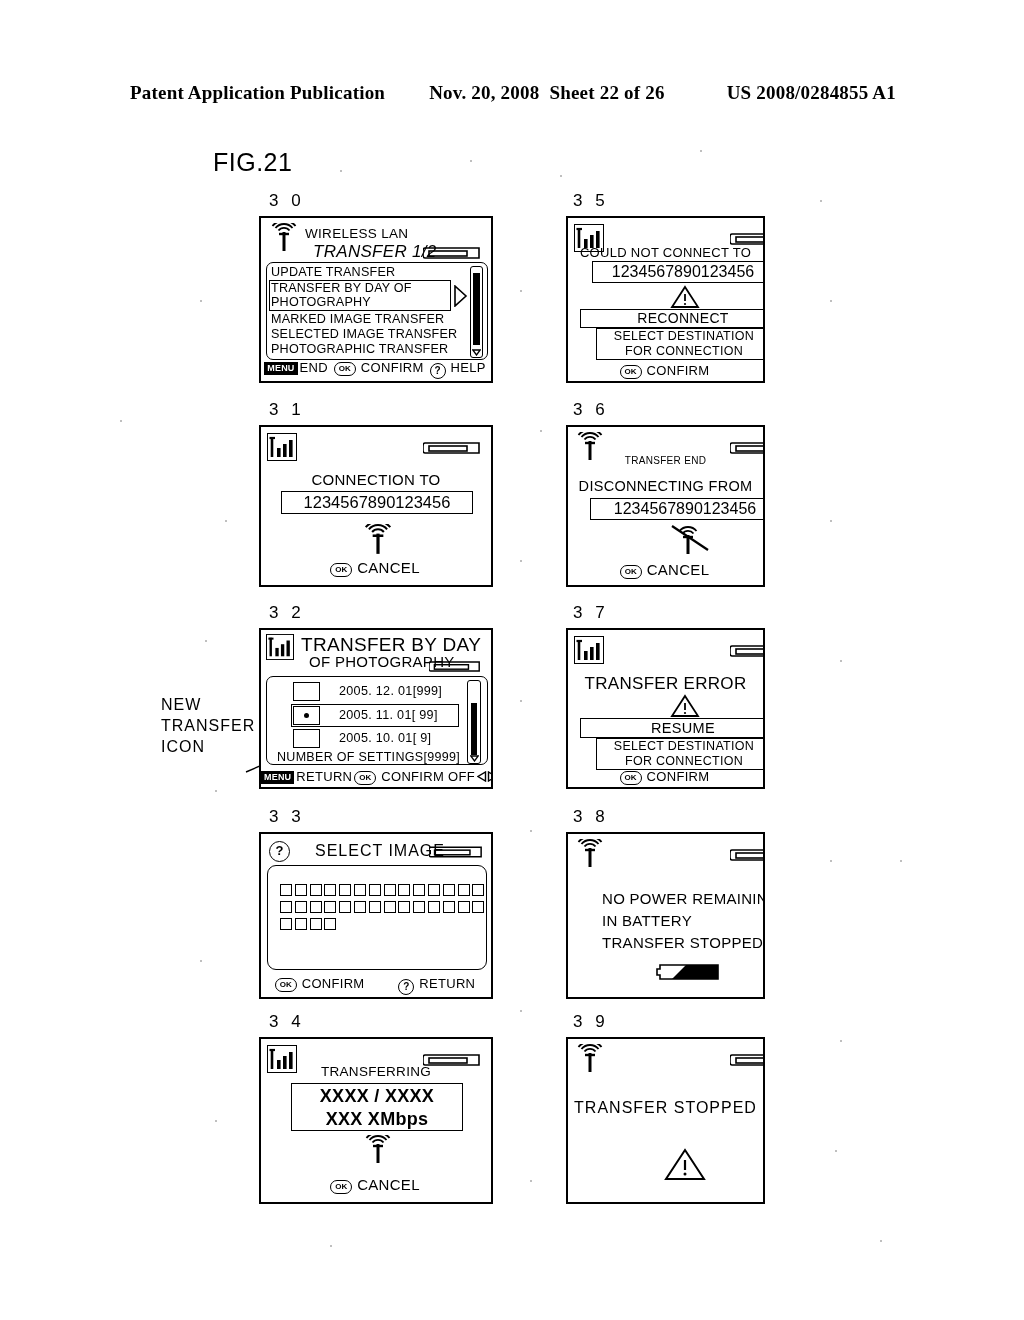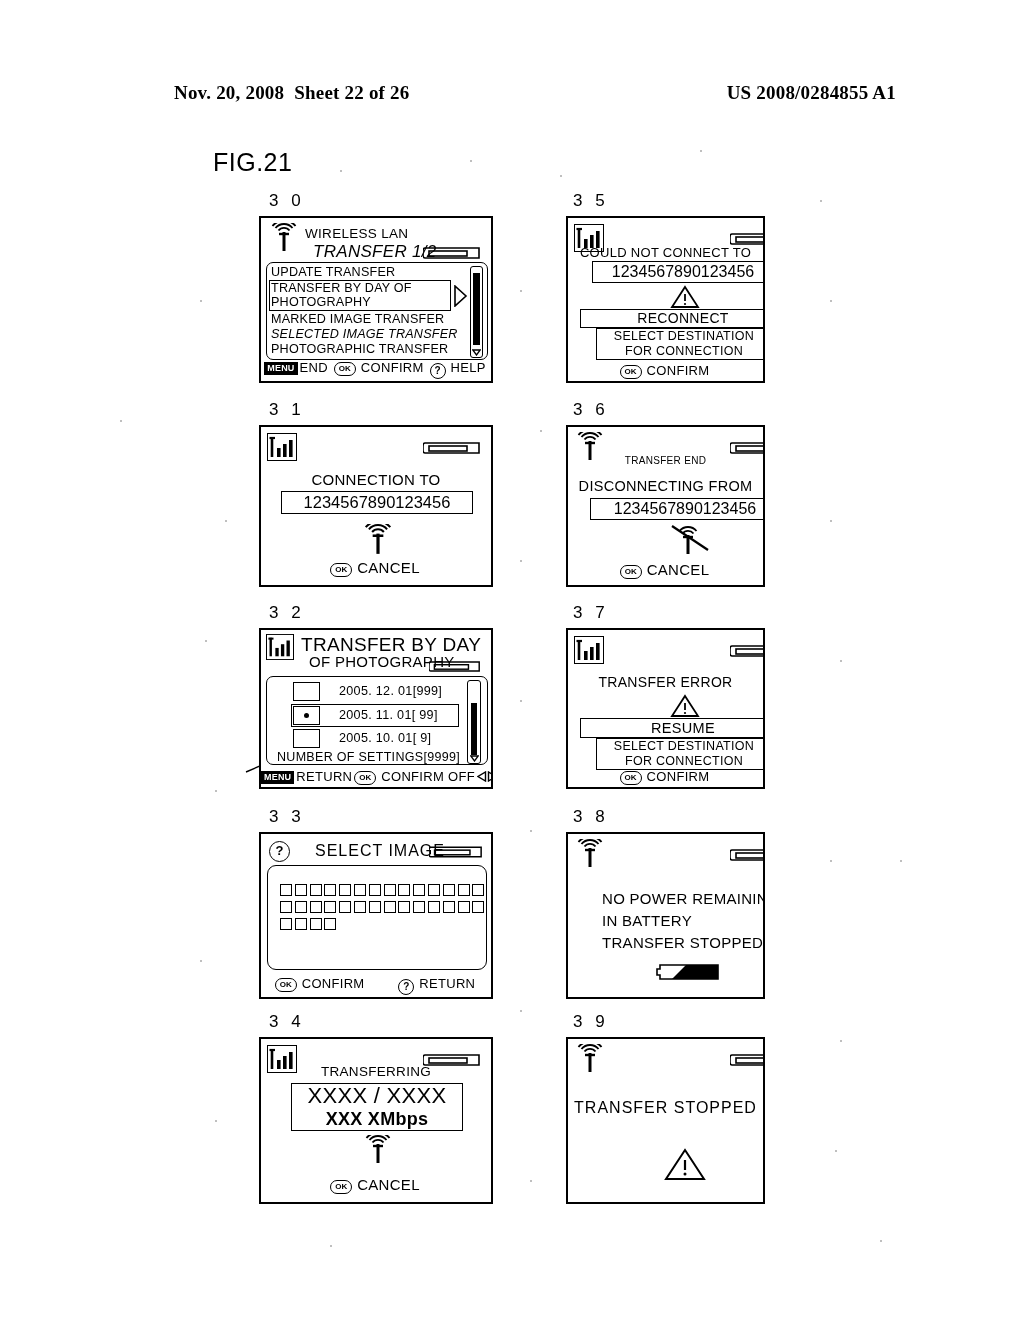--- a/index.html
+++ b/index.html
@@ -155,28 +155,34 @@
   .dsel{position:absolute;box-sizing:border-box;border:1.7px solid #000;}
 
   .speckle{position:absolute;width:2px;height:2px;background:#555;border-radius:50%;opacity:.5;}
 </style>
 </head>
 <body>
 
 <div class="page">
 
   <div class="pat-header">
+    <div class="h-left">Patent Application Publication</div>
     <div class="h-mid">
       <span>Nov. 20, 2008</span><span>Sheet 22 of 26</span>
     </div>
     <div class="h-right">US 2008/0284855 A1</div>
   </div>
 
   <div class="fig-label">FIG.21</div>
 
+  <div class="callout">
+    <div>NEW</div>
+    <div>TRANSFER</div>
+    <div>ICON</div>
+  </div>
   <svg class="callout-line" viewBox="0 0 62 28">
     <line x1="0" y1="27" x2="62" y2="0" stroke="#000" stroke-width="1.4"></line>
   </svg>
 
   <div class="scr-num n-cl n-r1">3 0</div>
   <div class="screen col-l row1">
 
     <svg class="antenna" style="left:6px;top:5px;" width="34" height="30" viewBox="0 0 34 30">
       <path d="M17 9 L17 28" stroke="#000" stroke-width="3" fill="none"></path>
       <path d="M12 11 L22 11" stroke="#000" stroke-width="2.4" fill="none"></path>
@@ -199,21 +205,21 @@
       <div class="li-sel" style="left:2px;top:17px;width:182px;height:31px;"></div>
       <div class="li" style="top:18px;">TRANSFER BY DAY OF</div>
       <div class="li" style="top:32px;">PHOTOGRAPHY</div>
       <div class="arrow-r" style="left:188px;top:24px;border-left:11px solid #000;"></div>
       <div style="position:absolute;left:188px;top:24px;width:0;height:0;border-top:9px solid transparent;border-bottom:9px solid transparent;border-left:11px solid #fff;"></div>
       <svg style="position:absolute;left:186px;top:22px;" width="16" height="22" viewBox="0 0 16 22">
         <path d="M2 1 L13 11 L2 21 Z" fill="none" stroke="#000" stroke-width="1.6"></path>
       </svg>
 
       <div class="li" style="top:49px;">MARKED IMAGE TRANSFER</div>
-      <div class="li" style="top:64px;font-style:italic;">SELECTED IMAGE TRANSFER</div>
+      <div class="li" style="top:64px;">SELECTED IMAGE TRANSFER</div>
       <div class="li" style="top:79px;">PHOTOGRAPHIC TRANSFER</div>
 
       <div class="scroll-track" style="left:203px;top:3px;width:13px;height:92px;border-radius:3px;">
         <div class="scroll-thumb" style="left:2px;top:6px;width:7px;height:72px;"></div>
         <svg style="position:absolute;left:1px;top:82px;" width="9" height="7" viewBox="0 0 9 7">
           <path d="M0.8 1 L8.2 1 L4.5 6 Z" fill="none" stroke="#000" stroke-width="1.3"></path>
         </svg>
       </div>
     </div>
 
@@ -386,21 +392,21 @@
       <path d="M2.5 5 L8 5" stroke="#000" stroke-width="2.2"></path>
       <rect x="10" y="15" width="3.6" height="9" fill="#000"></rect>
       <rect x="16" y="11" width="3.6" height="13" fill="#000"></rect>
       <rect x="22" y="7" width="3.6" height="17" fill="#000"></rect>
     </svg>
     <svg class="batt" style="left:162px;top:12px;" width="58" height="18" viewBox="0 0 58 18">
       <path d="M2 4 L52 4 L56 4 L56 14 L52 14 L2 14 Q0 14 0 11 L0 7 Q0 4 2 4 Z" fill="none" stroke="#000" stroke-width="1.6"></path>
       <rect x="6" y="7" width="38" height="5" fill="none" stroke="#000" stroke-width="1.6"></rect>
     </svg>
 
-    <div class="ctr" style="top:44px;font-size:14px;">TRANSFER ERROR</div>
+    <div class="ctr" style="top:44px;font-size:17px;">TRANSFER ERROR</div>
 
     <svg class="warn" style="left:102px;top:64px;" width="30" height="24" viewBox="0 0 30 24">
       <path d="M15 2 L28 22 L2 22 Z" fill="none" stroke="#000" stroke-width="1.8"></path>
       <path d="M15 9 L15 16" stroke="#000" stroke-width="1.8"></path>
       <circle cx="15" cy="19" r="1.1" fill="#000"></circle>
     </svg>
 
     <div class="vbox" style="left:12px;top:88px;width:206px;height:20px;line-height:18px;font-size:14.5px;">RESUME</div>
     <div class="vbox" style="left:28px;top:108px;width:176px;height:32px;">
       <div style="font-size:12.5px;line-height:15px;">SELECT DESTINATION</div>
@@ -498,21 +504,21 @@
       <rect x="22" y="7" width="3.6" height="17" fill="#000"></rect>
     </svg>
     <svg class="batt" style="left:162px;top:12px;" width="58" height="18" viewBox="0 0 58 18">
       <path d="M2 4 L52 4 L56 4 L56 14 L52 14 L2 14 Q0 14 0 11 L0 7 Q0 4 2 4 Z" fill="none" stroke="#000" stroke-width="1.6"></path>
       <rect x="6" y="7" width="38" height="5" fill="none" stroke="#000" stroke-width="1.6"></rect>
     </svg>
 
     <div class="ctr" style="top:25px;font-size:13.5px;">TRANSFERRING</div>
 
     <div class="vbox" style="left:30px;top:44px;width:172px;height:48px;">
-      <div style="font-size:22px;line-height:24px;font-weight:400;">XXXX / XXXX</div>
+      <div style="font-size:18px;line-height:24px;font-weight:700;">XXXX / XXXX</div>
       <div style="font-size:18px;line-height:22px;font-weight:700;">XXX XMbps</div>
     </div>
 
     <svg class="antenna" style="left:100px;top:96px;" width="34" height="30" viewBox="0 0 34 30">
       <path d="M17 9 L17 28" stroke="#000" stroke-width="3" fill="none"></path>
       <path d="M12 11 L22 11" stroke="#000" stroke-width="2.4" fill="none"></path>
       <path d="M11.5 7.5 A7 7 0 0 1 22.5 7.5" stroke="#000" stroke-width="1.9" fill="none"></path>
       <path d="M8.5 5 A11 11 0 0 1 25.5 5" stroke="#000" stroke-width="1.9" fill="none"></path>
       <path d="M5.5 3 A15 15 0 0 1 28.5 3" stroke="#000" stroke-width="1.9" fill="none"></path>
     </svg>

